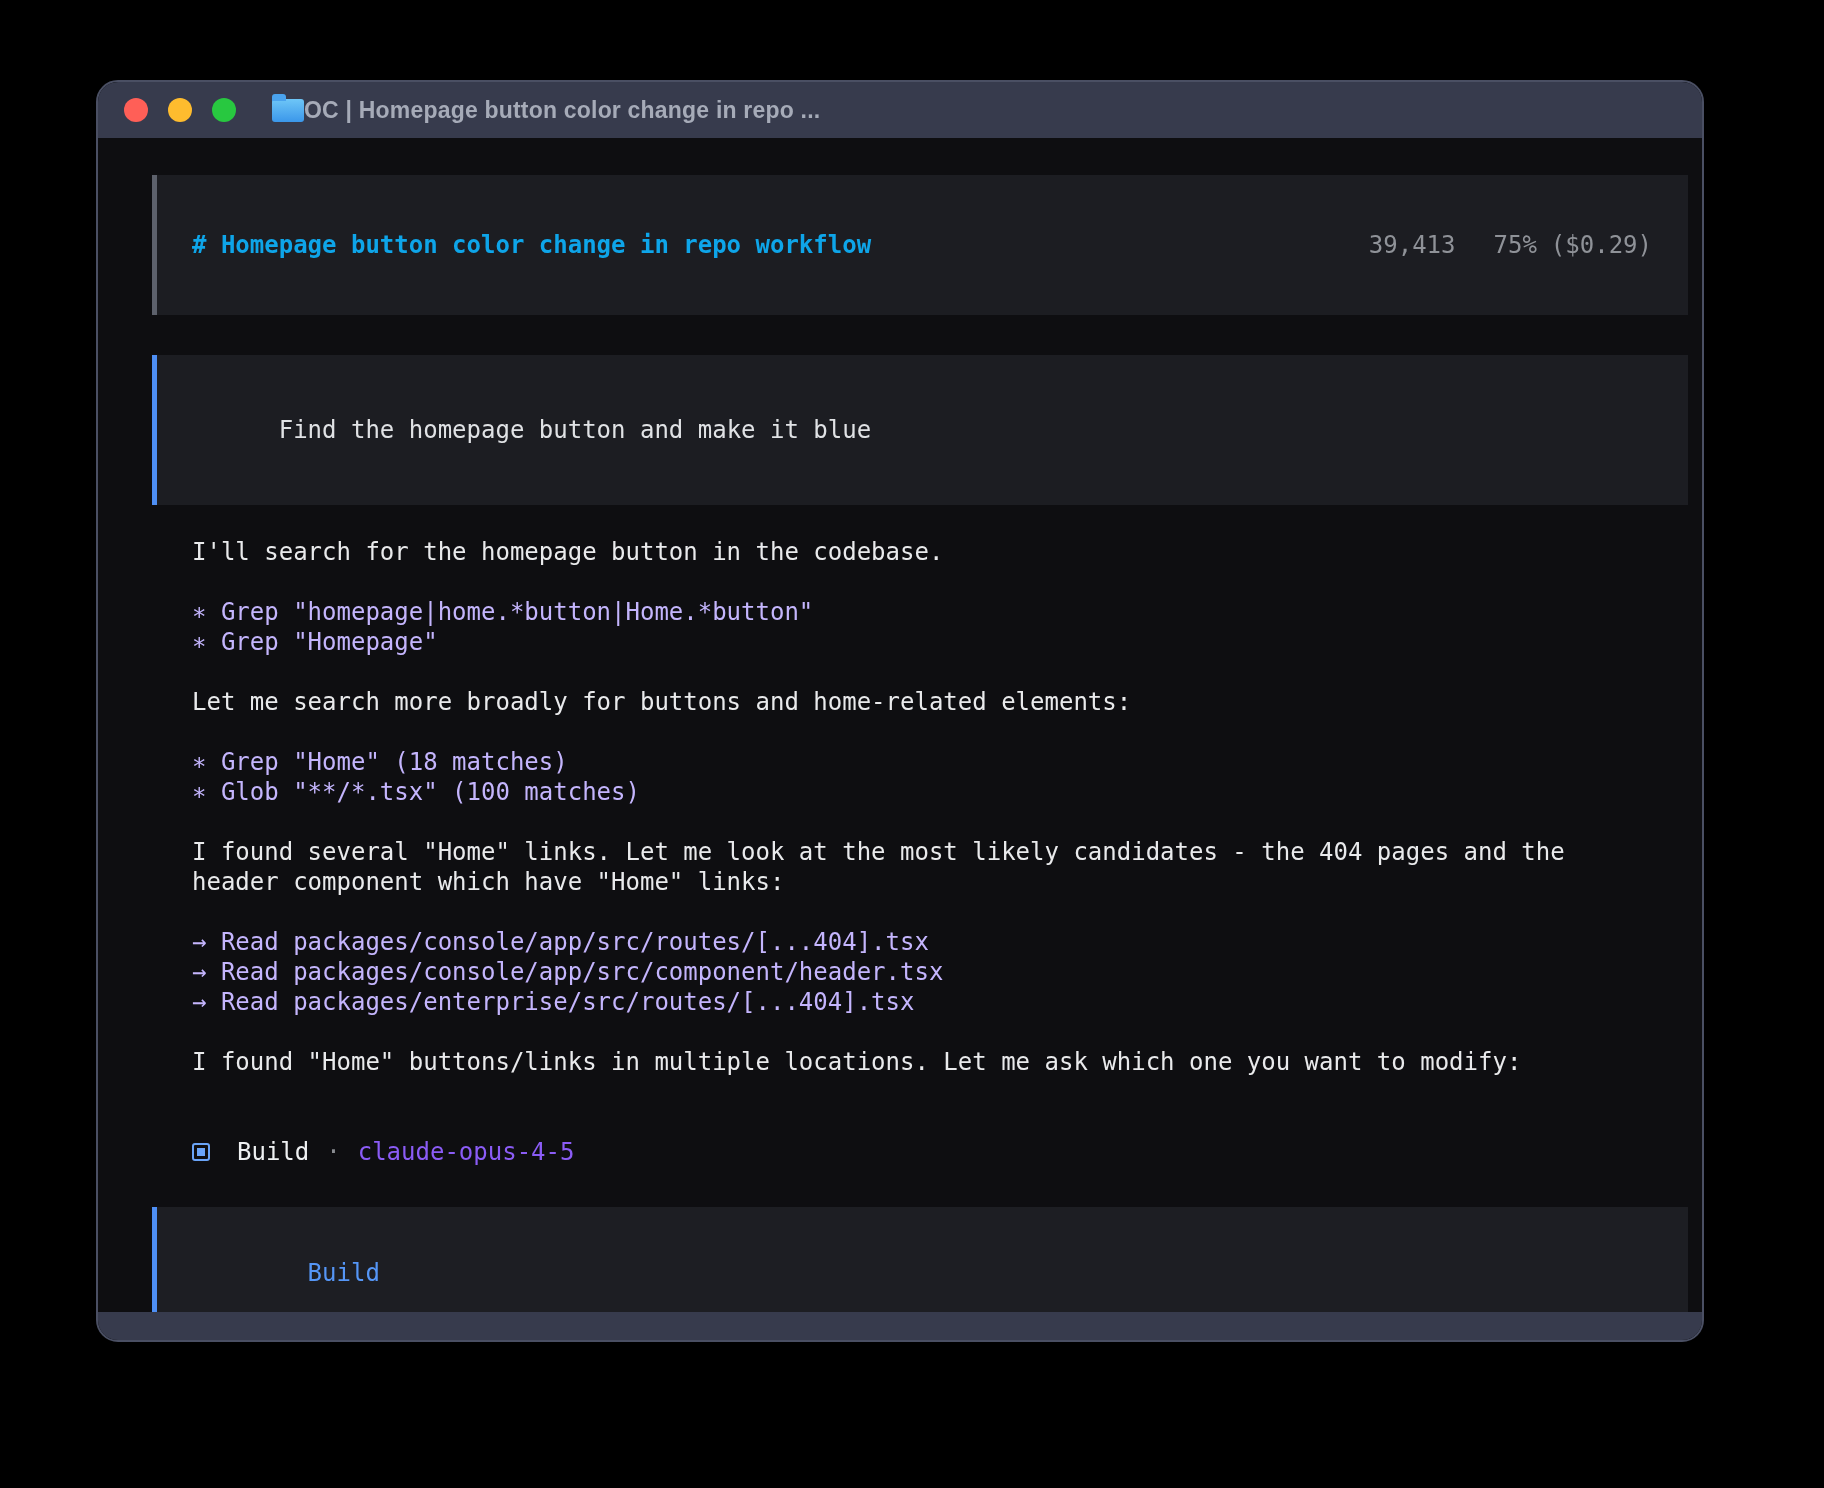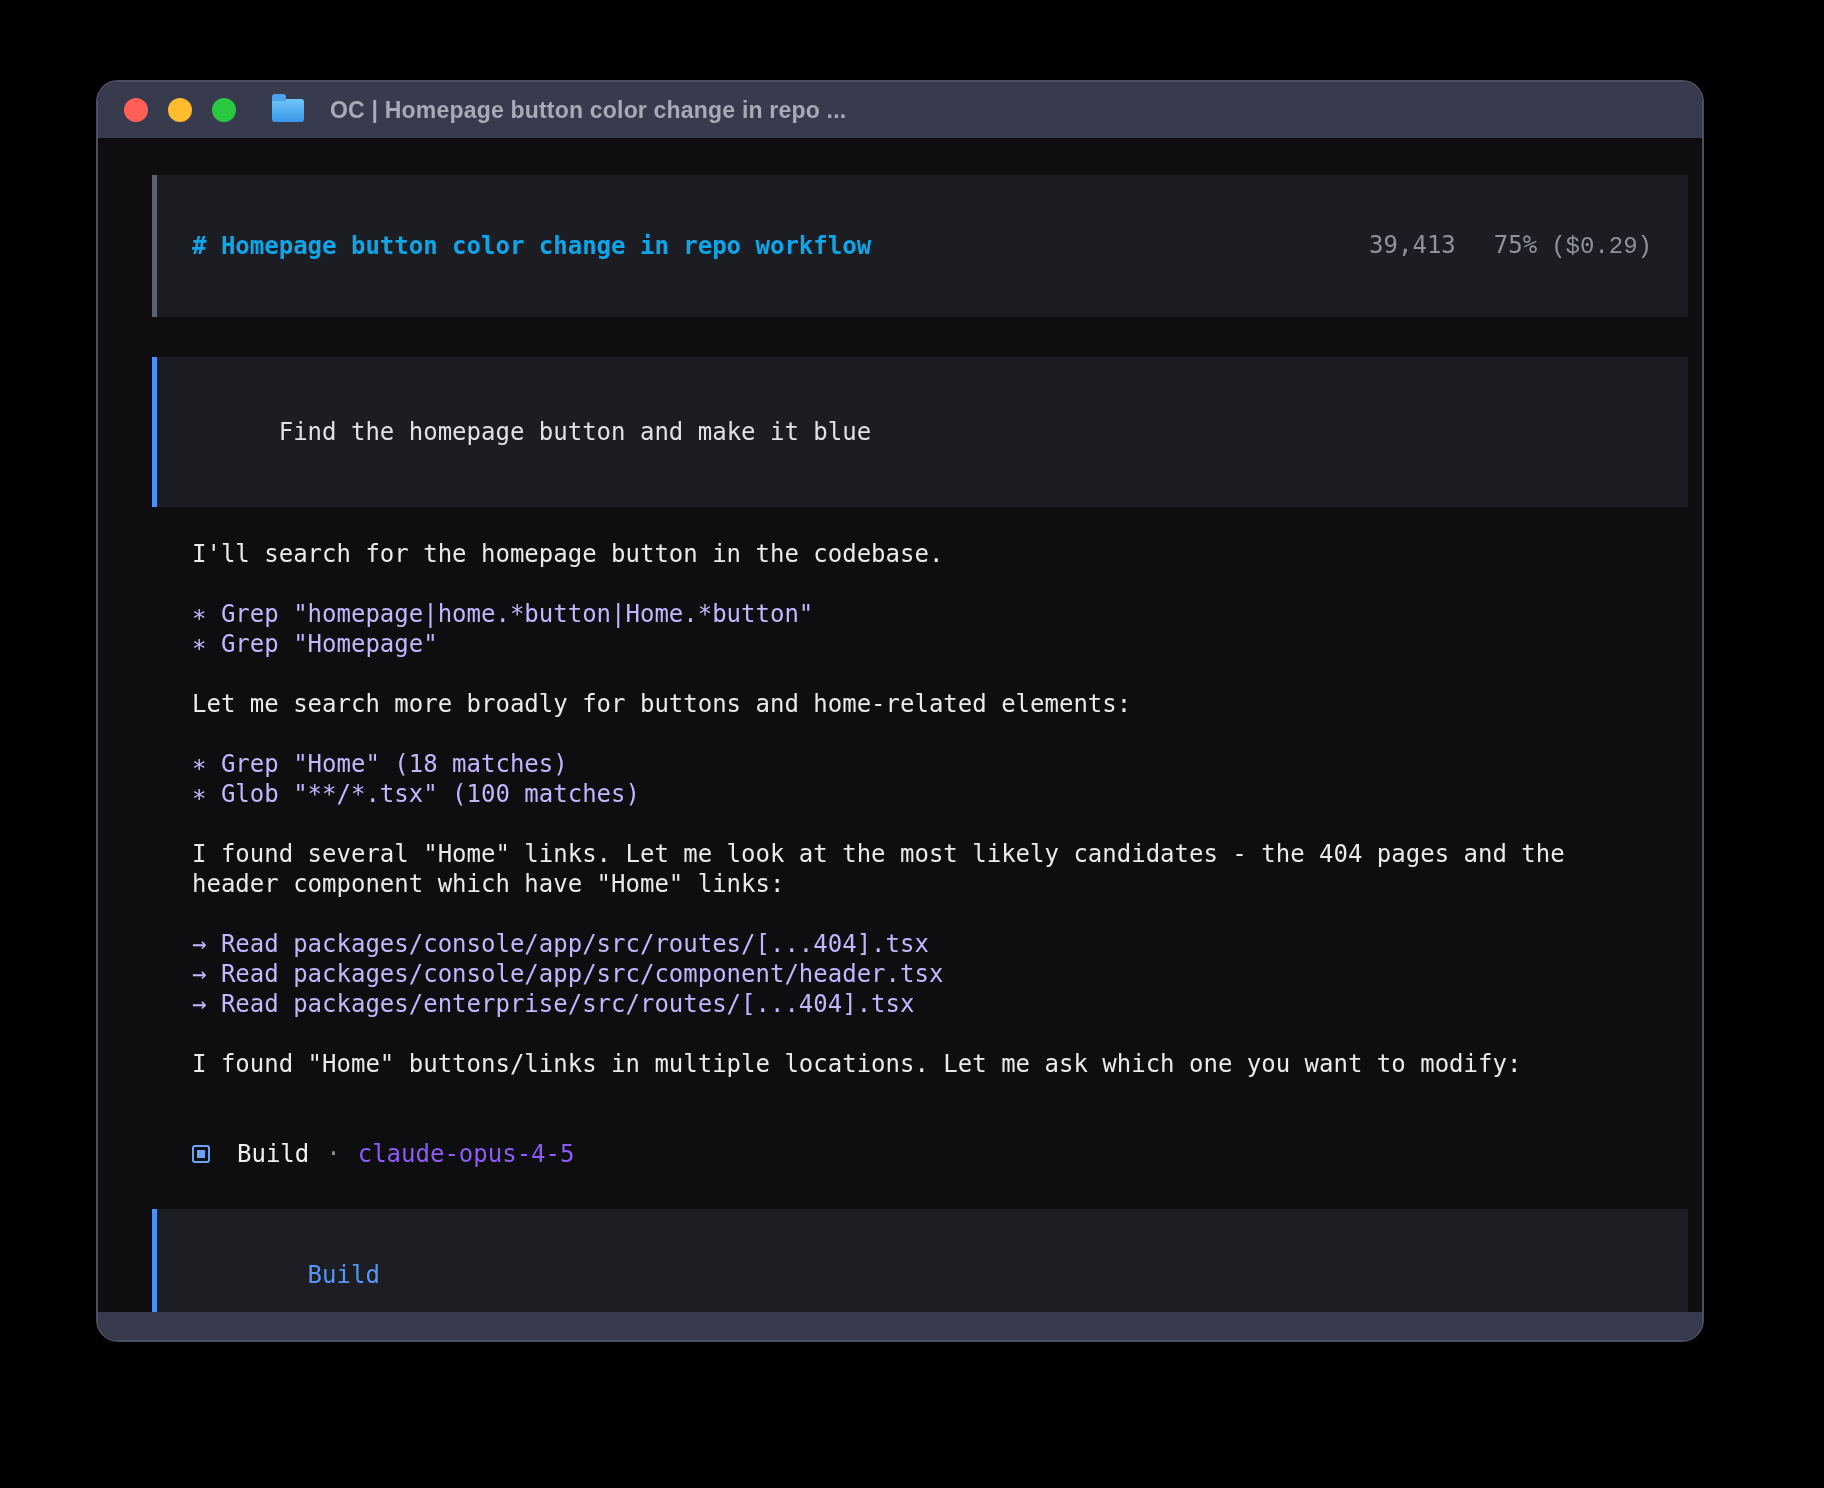--- a/index.html
+++ b/index.html
@@ -23,40 +23,40 @@
   .light.max   { background:#28c840; }
   .folder {
     position:relative; width:32px; height:23px; margin-left:36px;
     background:linear-gradient(#6ec6f7,#3b97ea); border-radius:3px;
   }
   .folder::before {
     content:""; position:absolute; top:-5px; left:0; width:14px; height:7px;
     background:#4aa3ee; border-radius:3px 3px 0 0;
   }
   .titlebar-title {
-    margin-left:26px; font:bold 23px "Liberation Sans", sans-serif;
+    margin-left:0; font:bold 23px "Liberation Sans", sans-serif;
     color:#a6abb8; letter-spacing:.2px; white-space:pre;
   }
 
   
   .terminal {
     flex:1; background:#0e0e11; position:relative; overflow:hidden;
     font-family:"DejaVu Sans Mono", monospace; font-size:24px; line-height:30px;
     color:#e9eaec; padding:37px 14px 0 54px;
   }
   .block { background:#1c1d22; border-left:5px solid #5d616c; }
 
   .session-header {
     display:flex; justify-content:space-between; align-items:center;
     padding:25px 36px 25px 35px; margin-bottom:40px;
   }
   .session-title { font-weight:bold; color:#0ea5e9; white-space:pre; }
   .session-stats { color:#8f9298; white-space:pre; }
   .session-stats .sep1 { margin-left:38px; }
-  .session-stats .sep2 { margin-left:14px;font-family:Liberation Mono, monospace; }
+  .session-stats .sep2 { margin-left:14px; }
 
   .user-msg {
     border-left-color:#4e8ff5; padding:30px 36px 30px 35px;
     margin-bottom:32px; color:#e0e2e5; white-space:pre;margin-top:6px;
   }
 
   .flow { padding:0 36px 0 40px; }
   .line { height:30px; white-space:pre; }
   .line.tool { color:#c4b5fd; }
   .gap { height:30px; }

